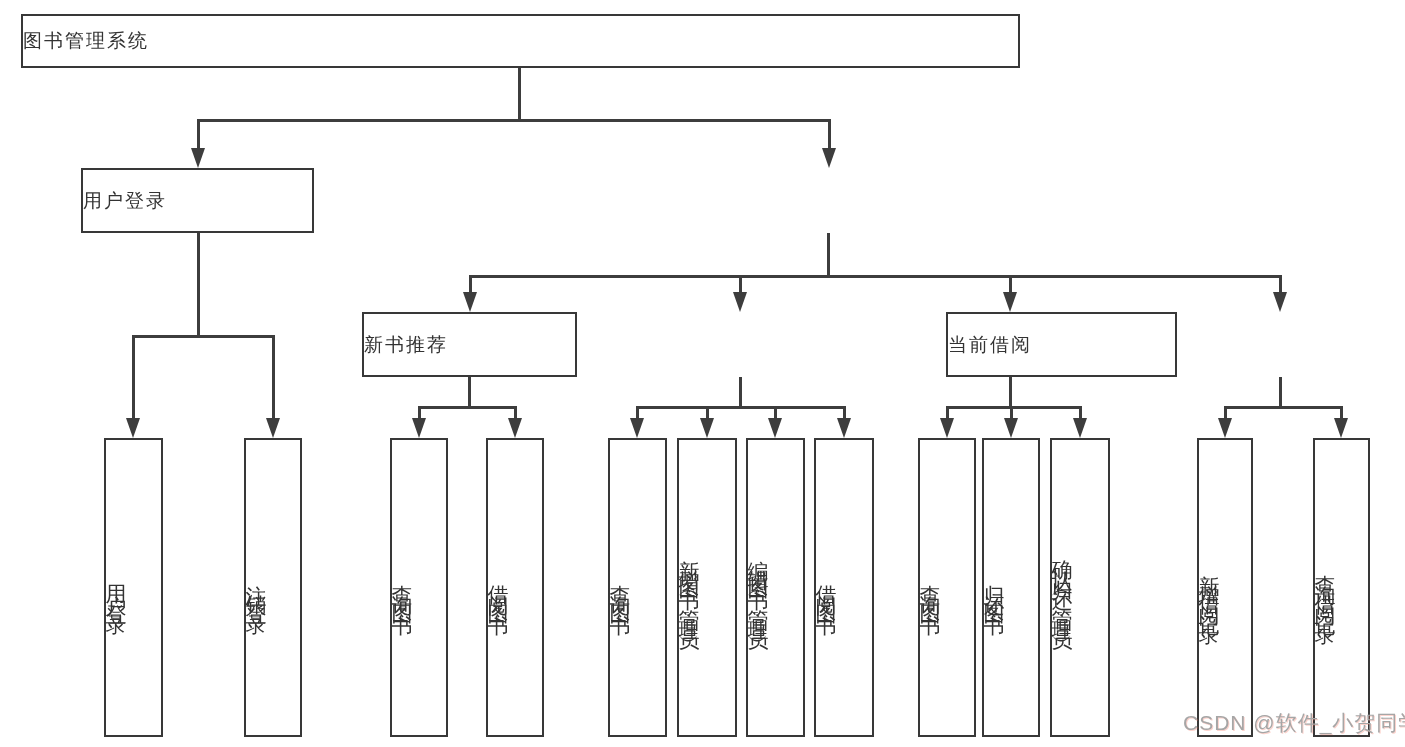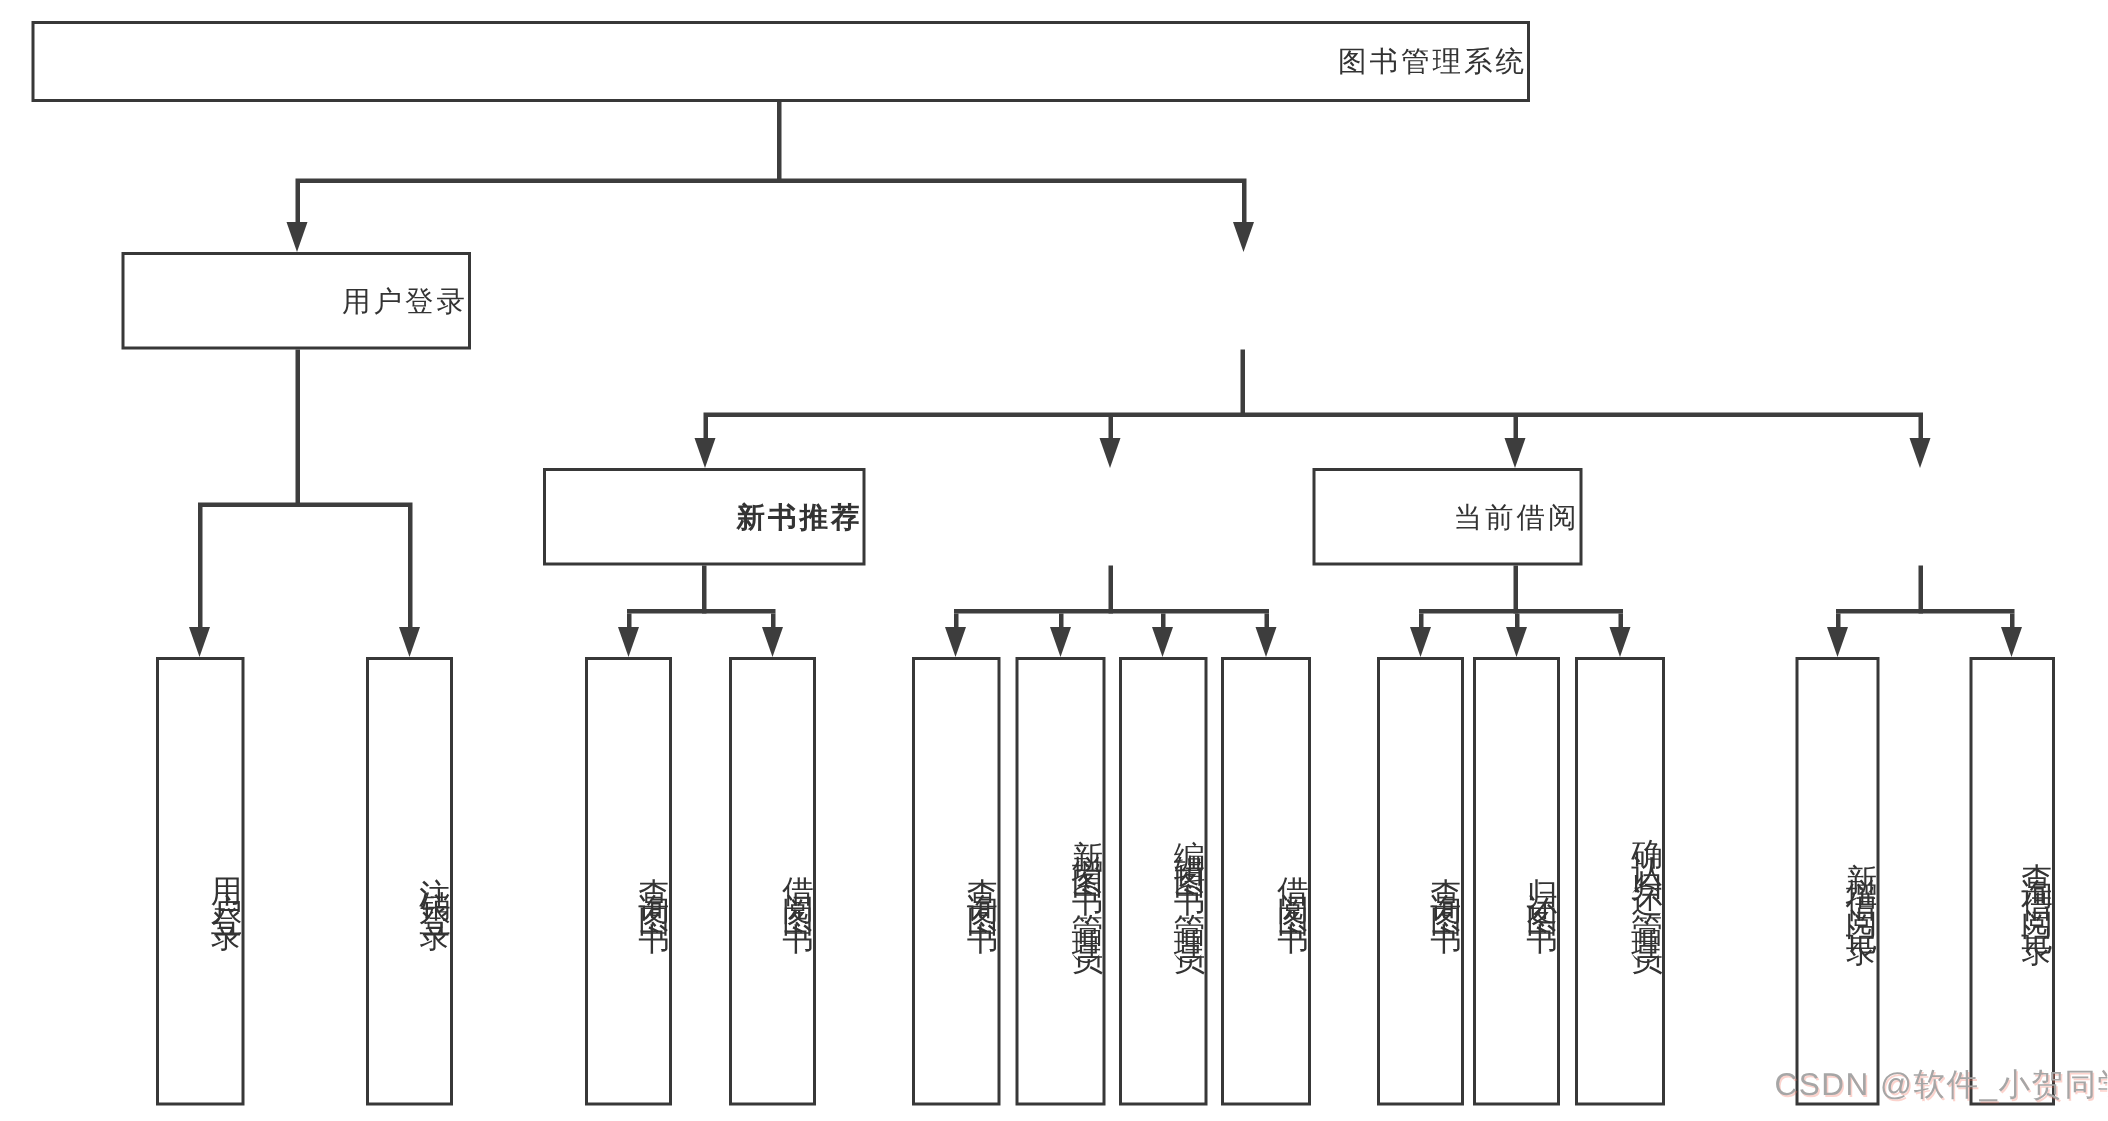--- a/index.html
+++ b/index.html
@@ -9,21 +9,21 @@
     width:1405px; height:747px;
     background:#ffffff;
     font-family:"Liberation Sans","DejaVu Sans",sans-serif;
     overflow:hidden;
   }
   .node {
     position:absolute;
     box-sizing:border-box;
     border:2.5px solid #383838;
     background:#ffffff;
-    display:flex; align-items:center; justify-content:flex-end;
+    display:flex; align-items:center; justify-content:flex-start;
     color:#333333;
   }
   .node.h .label {
     font-size:19px;
     letter-spacing:2px;
     white-space:nowrap;
   }
   .node.leaf .label {
     writing-mode:vertical-rl;
     text-orientation:mixed;
@@ -56,24 +56,24 @@
 <div class="canvas">
 
   <div class="node h" style="left:21px; top:14px; width:999px; height:54px;">
     <span class="label">图书管理系统</span>
   </div>
 
   <div class="node h" style="left:81px; top:168px; width:233px; height:65px;">
     <span class="label">用户登录</span>
   </div>
 
-  <div class="node h" style="left:362px; top:312px; width:215px; height:65px;font-weight:bold;">
+  <div class="node h" style="left:362px; top:312px; width:215px; height:65px;">
     <span class="label">新书推荐</span>
   </div>
-  <div class="node h" style="left:875px; top:312px; width:180px; height:65px;">
+  <div class="node h" style="left:946px; top:312px; width:231px; height:65px;">
     <span class="label">当前借阅</span>
   </div>
 
   <div class="node leaf" style="left:104px; top:438px; width:59px; height:299px;">
     <span class="label">用户登录</span>
   </div>
   <div class="node leaf" style="left:244px; top:438px; width:58px; height:299px;">
     <span class="label">注销登录</span>
   </div>
 

